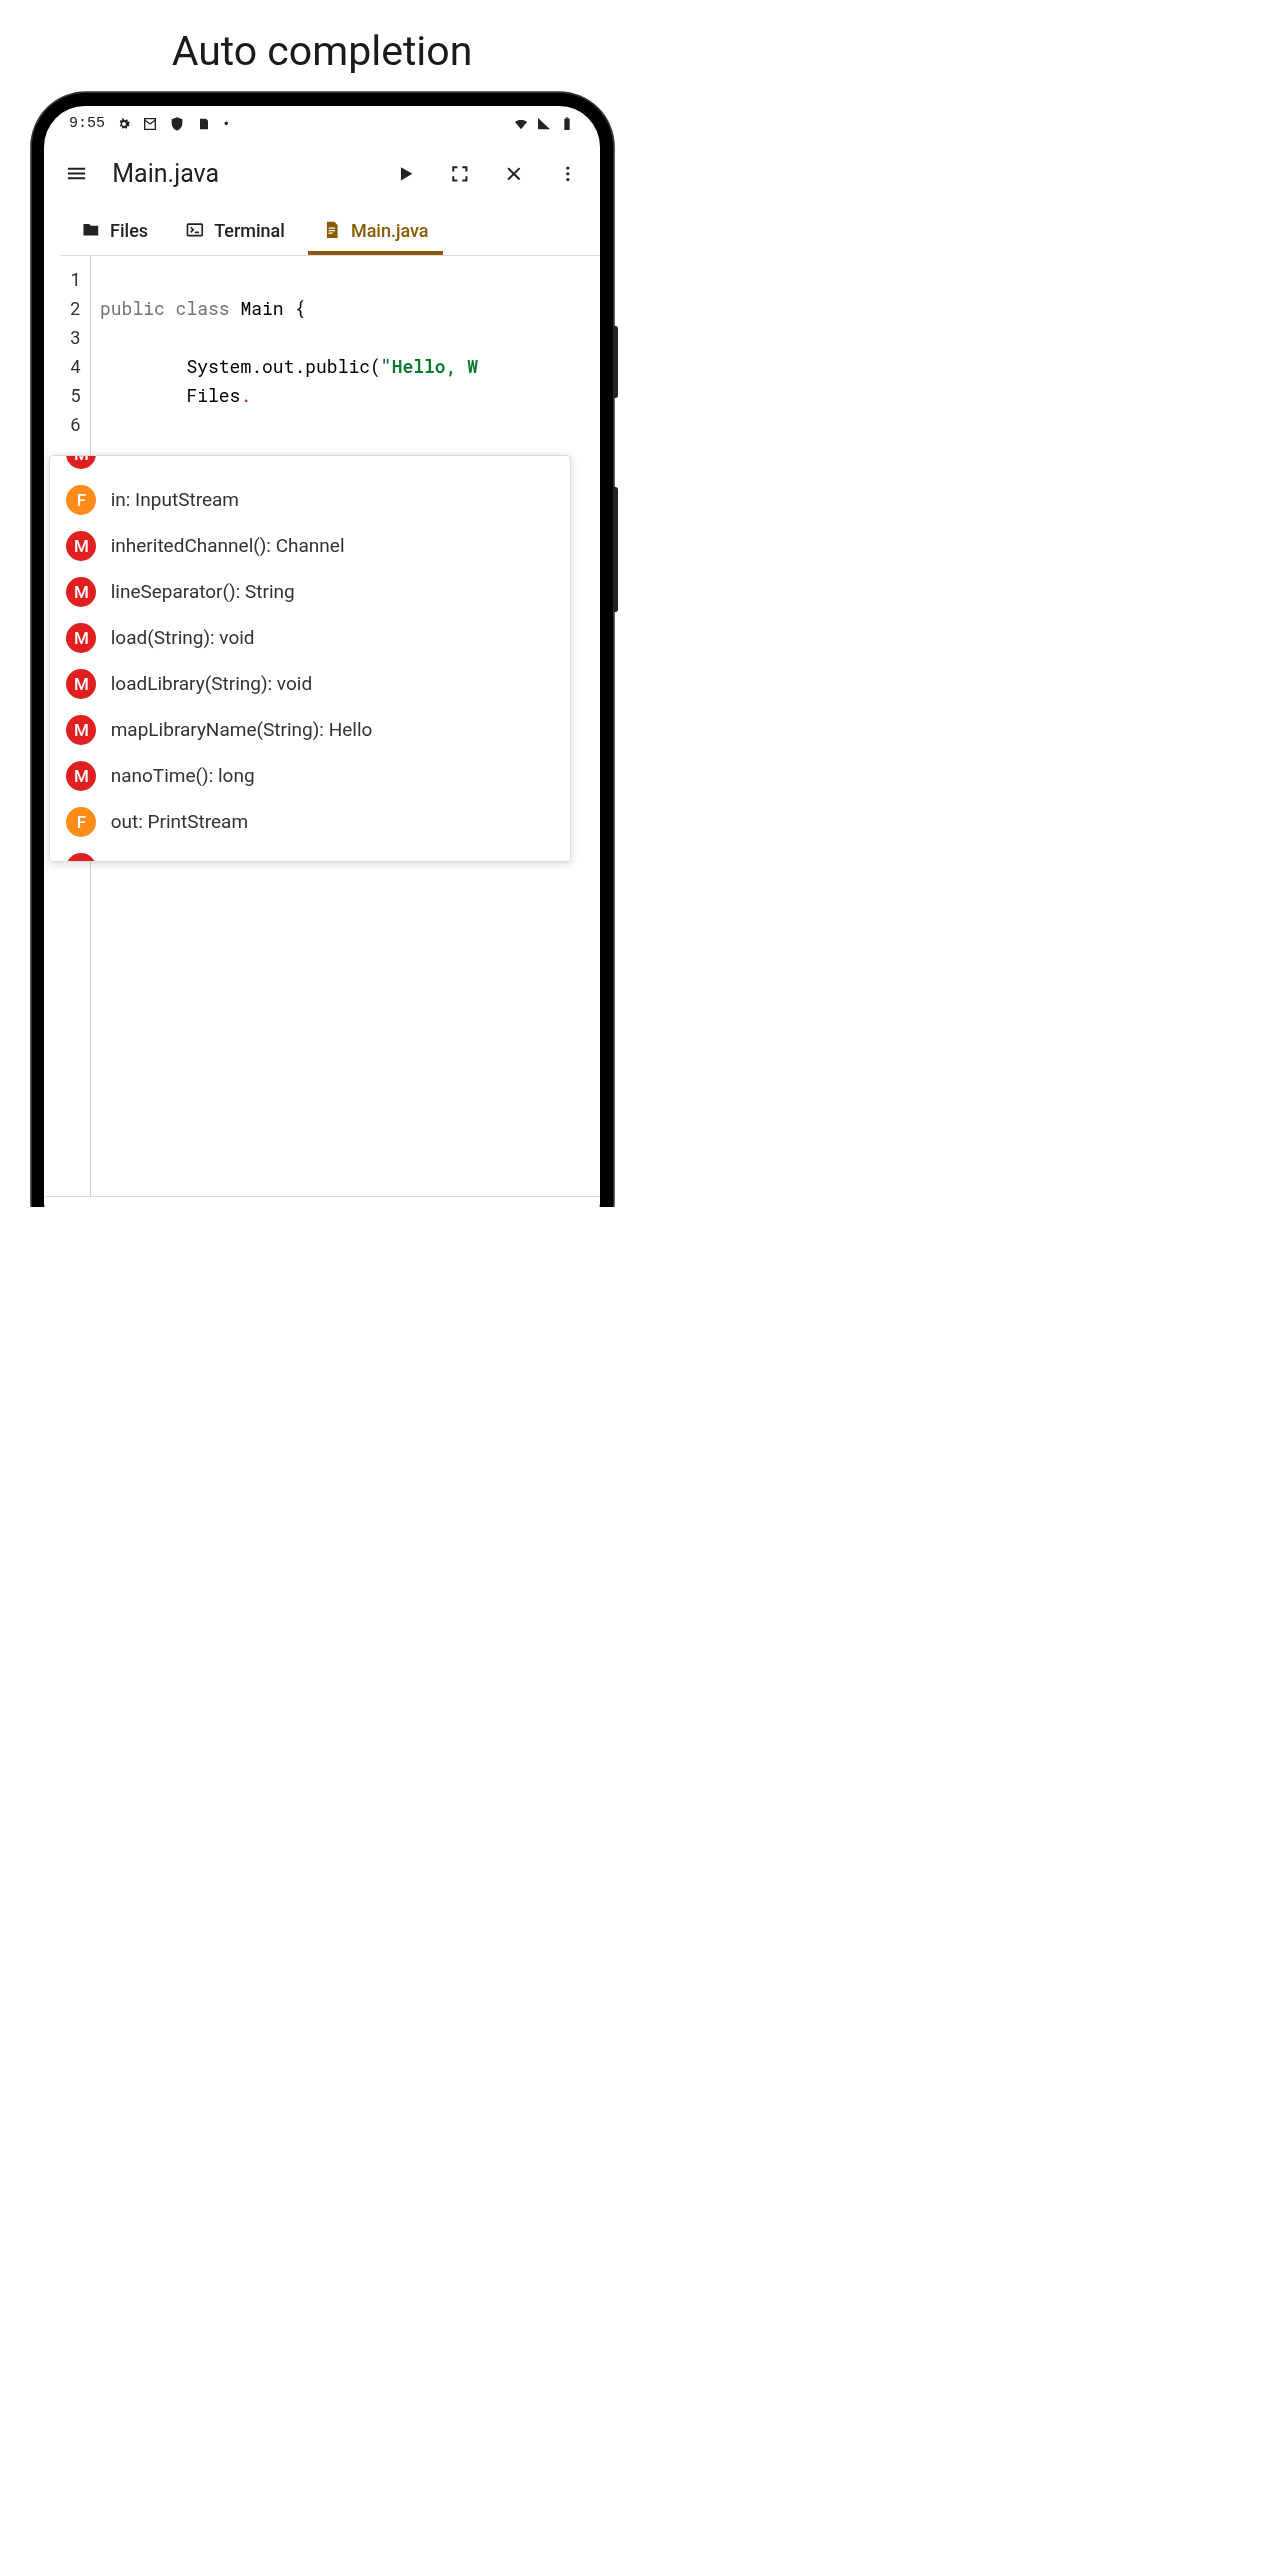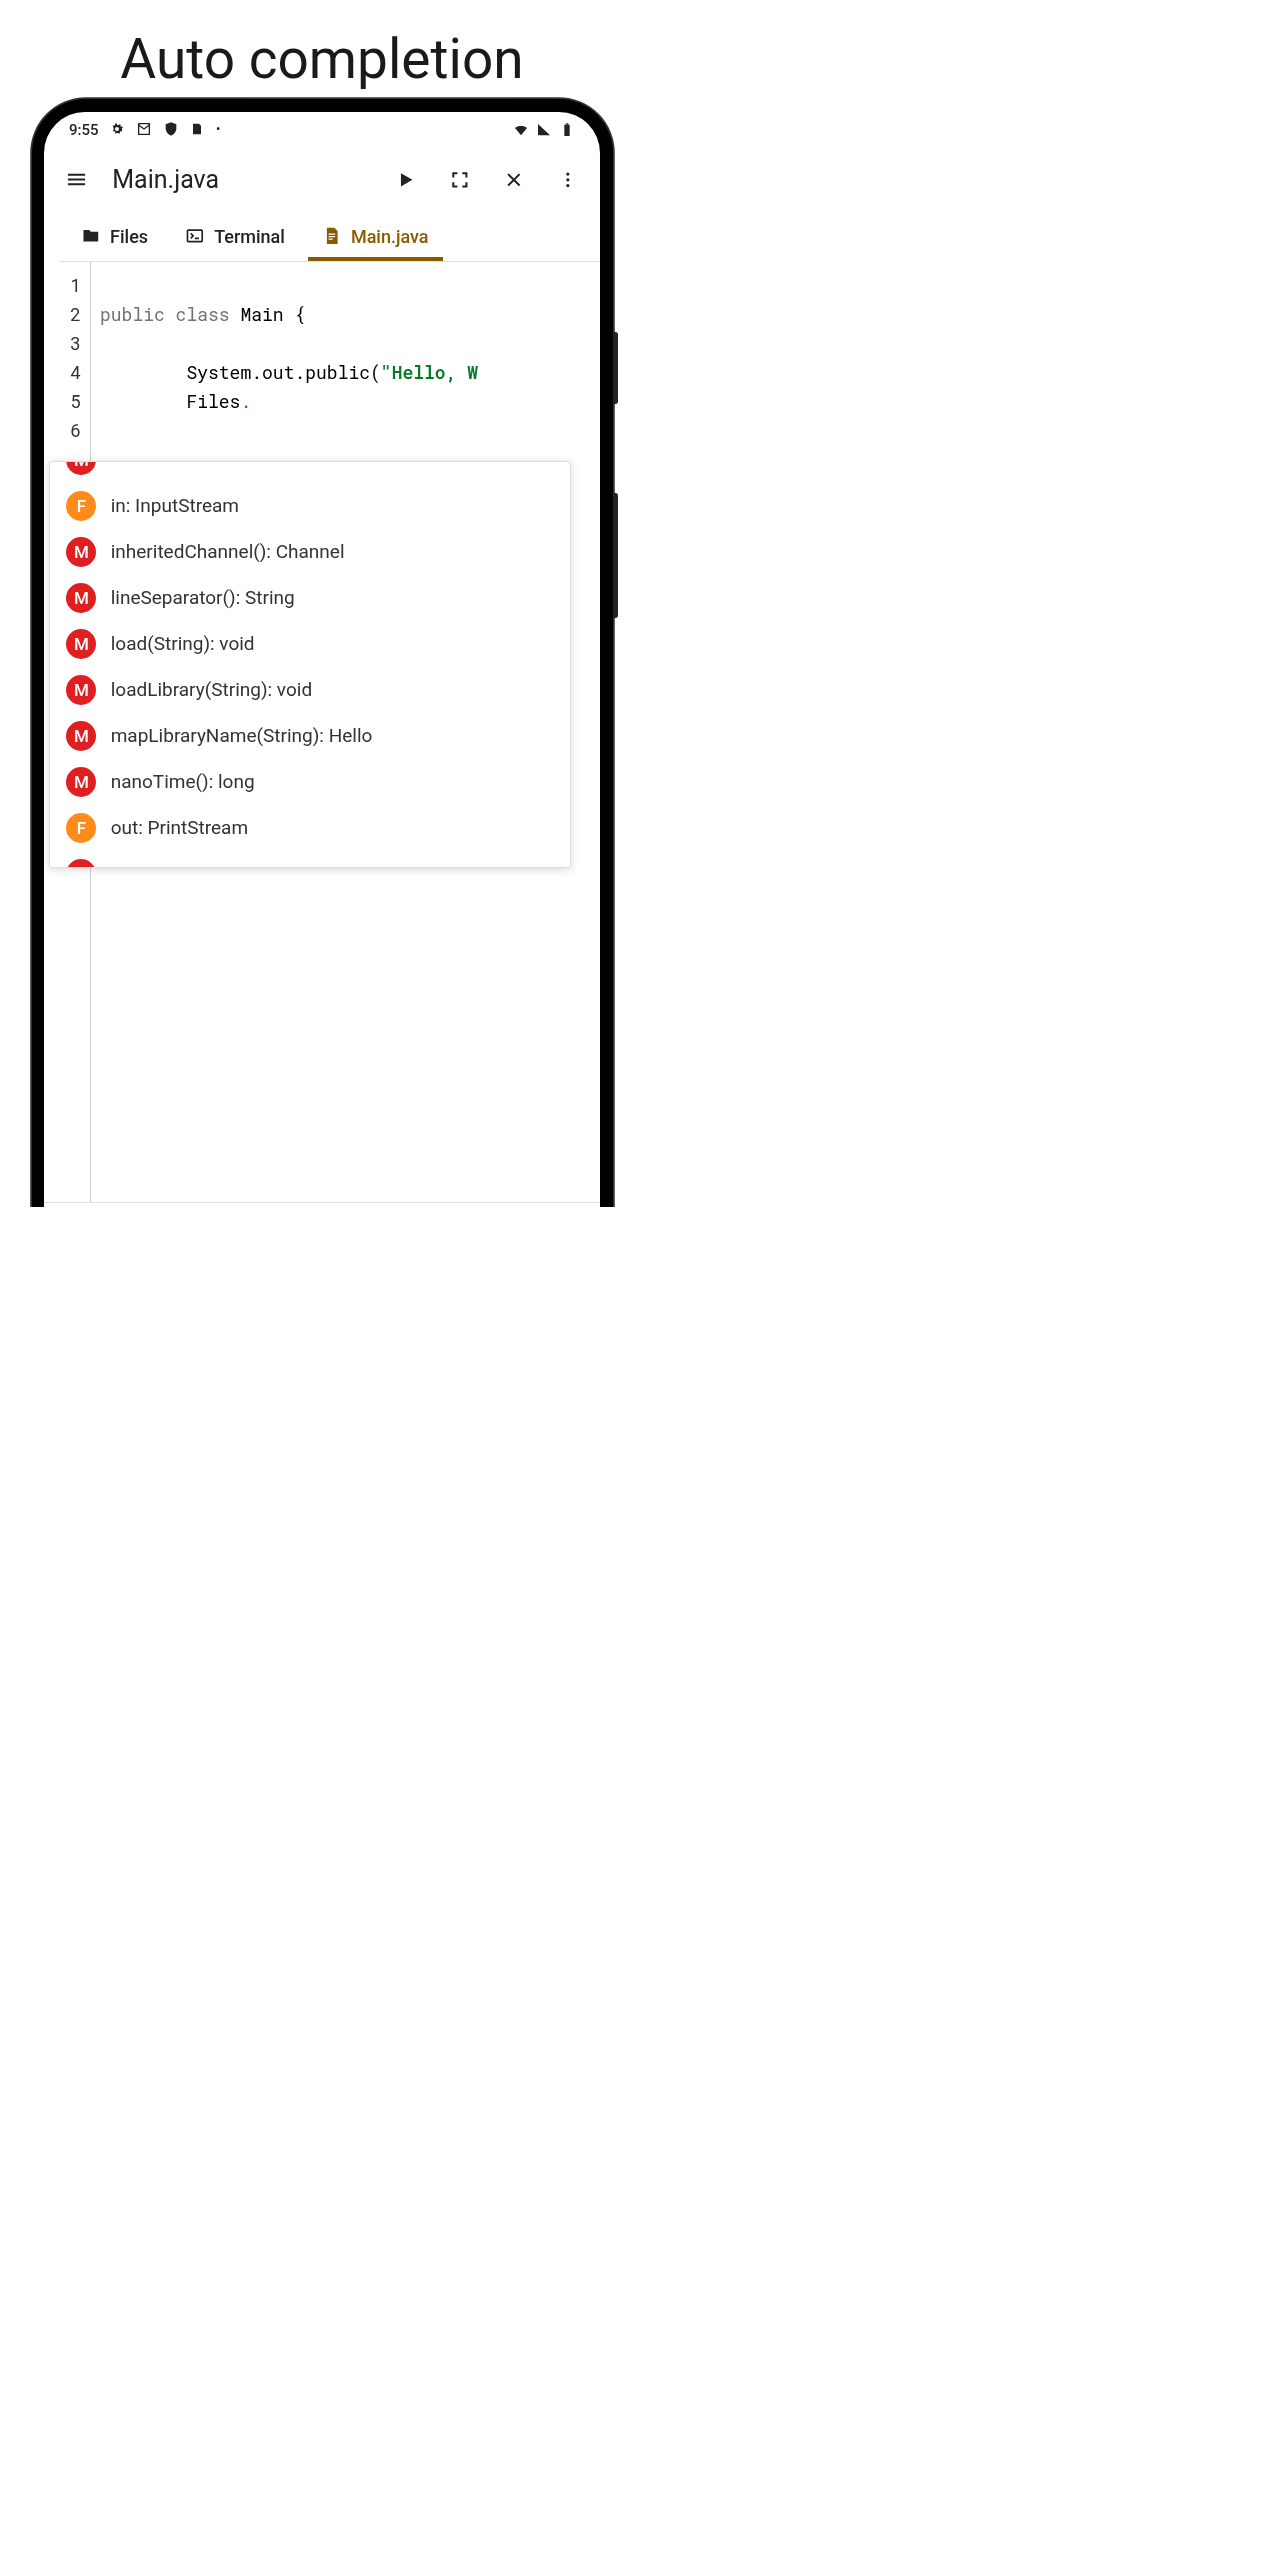--- a/index.html
+++ b/index.html
@@ -5,24 +5,24 @@
   * { margin: 0; padding: 0; box-sizing: border-box; }
   body {
     font-family: Roboto, "Helvetica Neue", Arial, sans-serif;
     background: #fff;
     width: 644px;
     height: 1288px;
     position: relative;
   }
   .page-title {
     text-align: center;
-    font-size: 55px;
+    font-size: 41px;
     font-weight: 400;
     color: #1a1a1a;
-    padding: 27px 0 8px;
+    padding: 27px 0 18px;
   }
   .phone-frame {
     width: 581px;
     height: 1163px;
     margin: 0 auto;
     background: #000;
     border-radius: 54px;
     padding: 12.5px;
     position: relative;
     box-shadow: 0 0 0 1.8px #333;
@@ -76,21 +76,21 @@
   .status-bar {
     height: 36px;
     display: flex;
     align-items: center;
     justify-content: space-between;
     padding: 0 25px;
     font-size: 15px;
     font-weight: 500;
     color: #222;
   }
-  .status-left { display: flex; align-items: flex-start; gap: 10.7px; }
+  .status-left { display: flex; align-items: flex-end; gap: 10.7px; font-family: Liberation Mono, monospace; }
   .status-right { display: flex; align-items: center; gap: 7.2px; }
   .status-icon { width: 16px; height: 16px; }
 
   
   .app-bar {
     height: 64px;
     display: flex;
     align-items: center;
     padding: 0 14.3px;
     gap: 18px;

